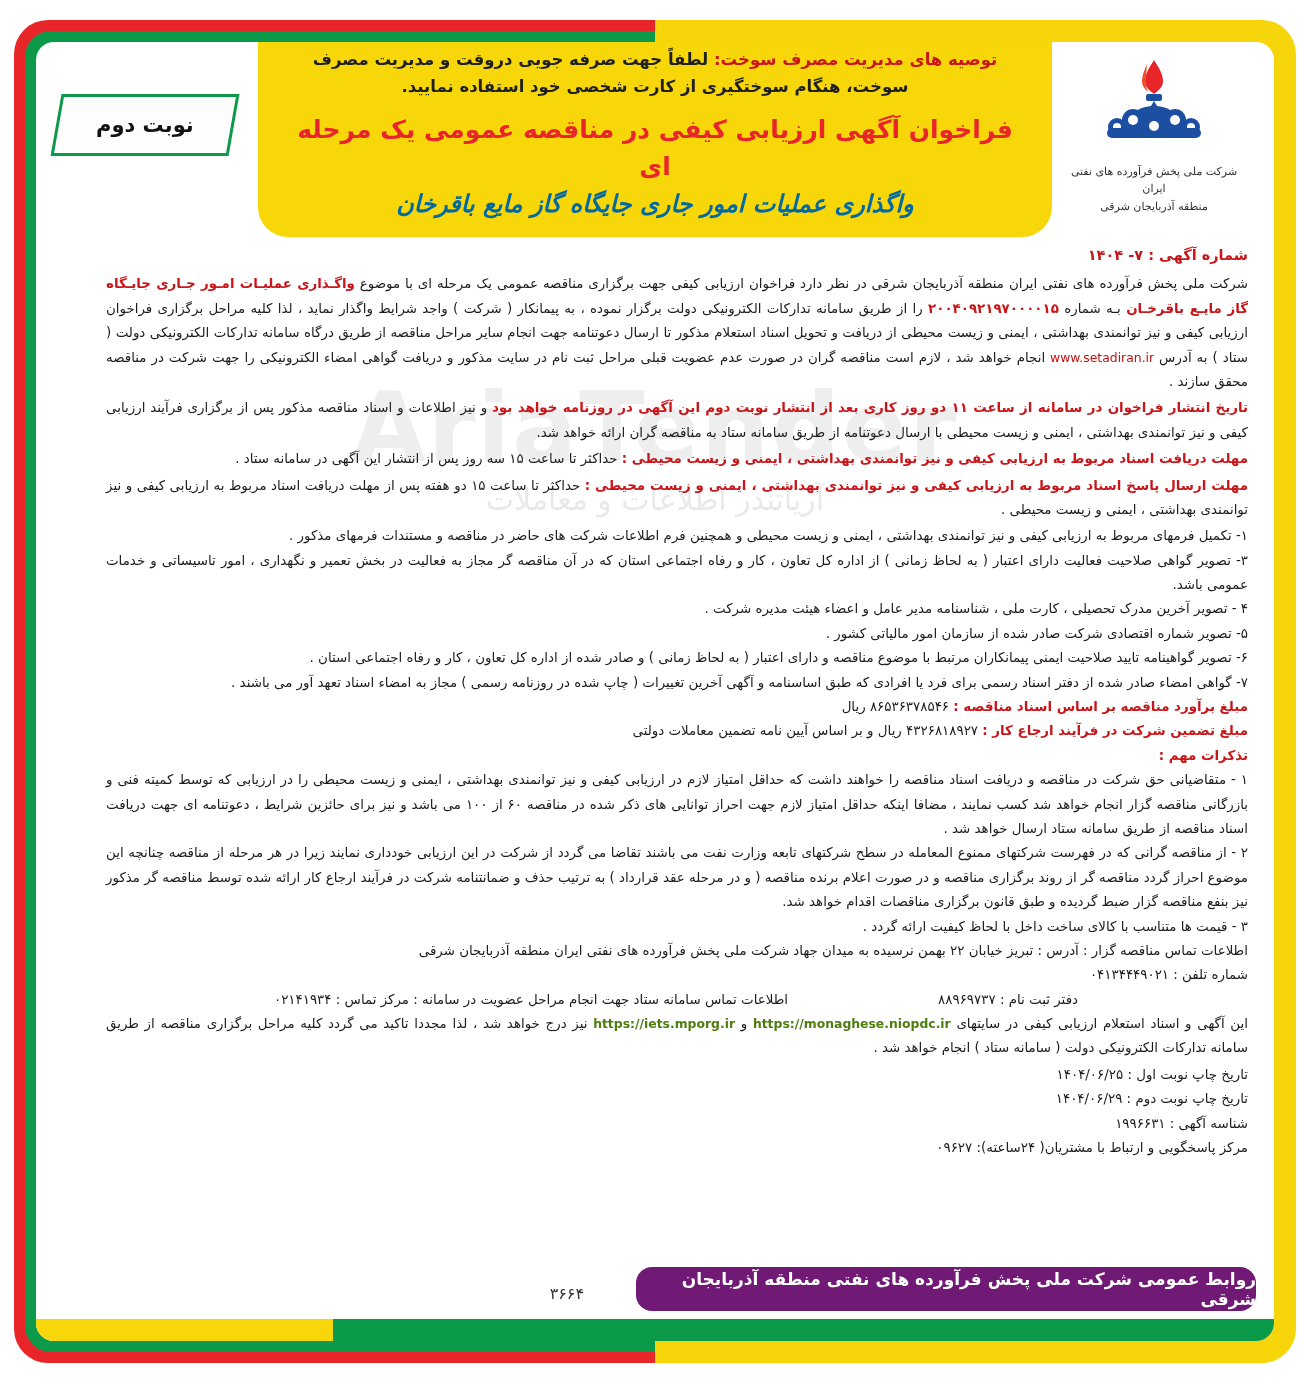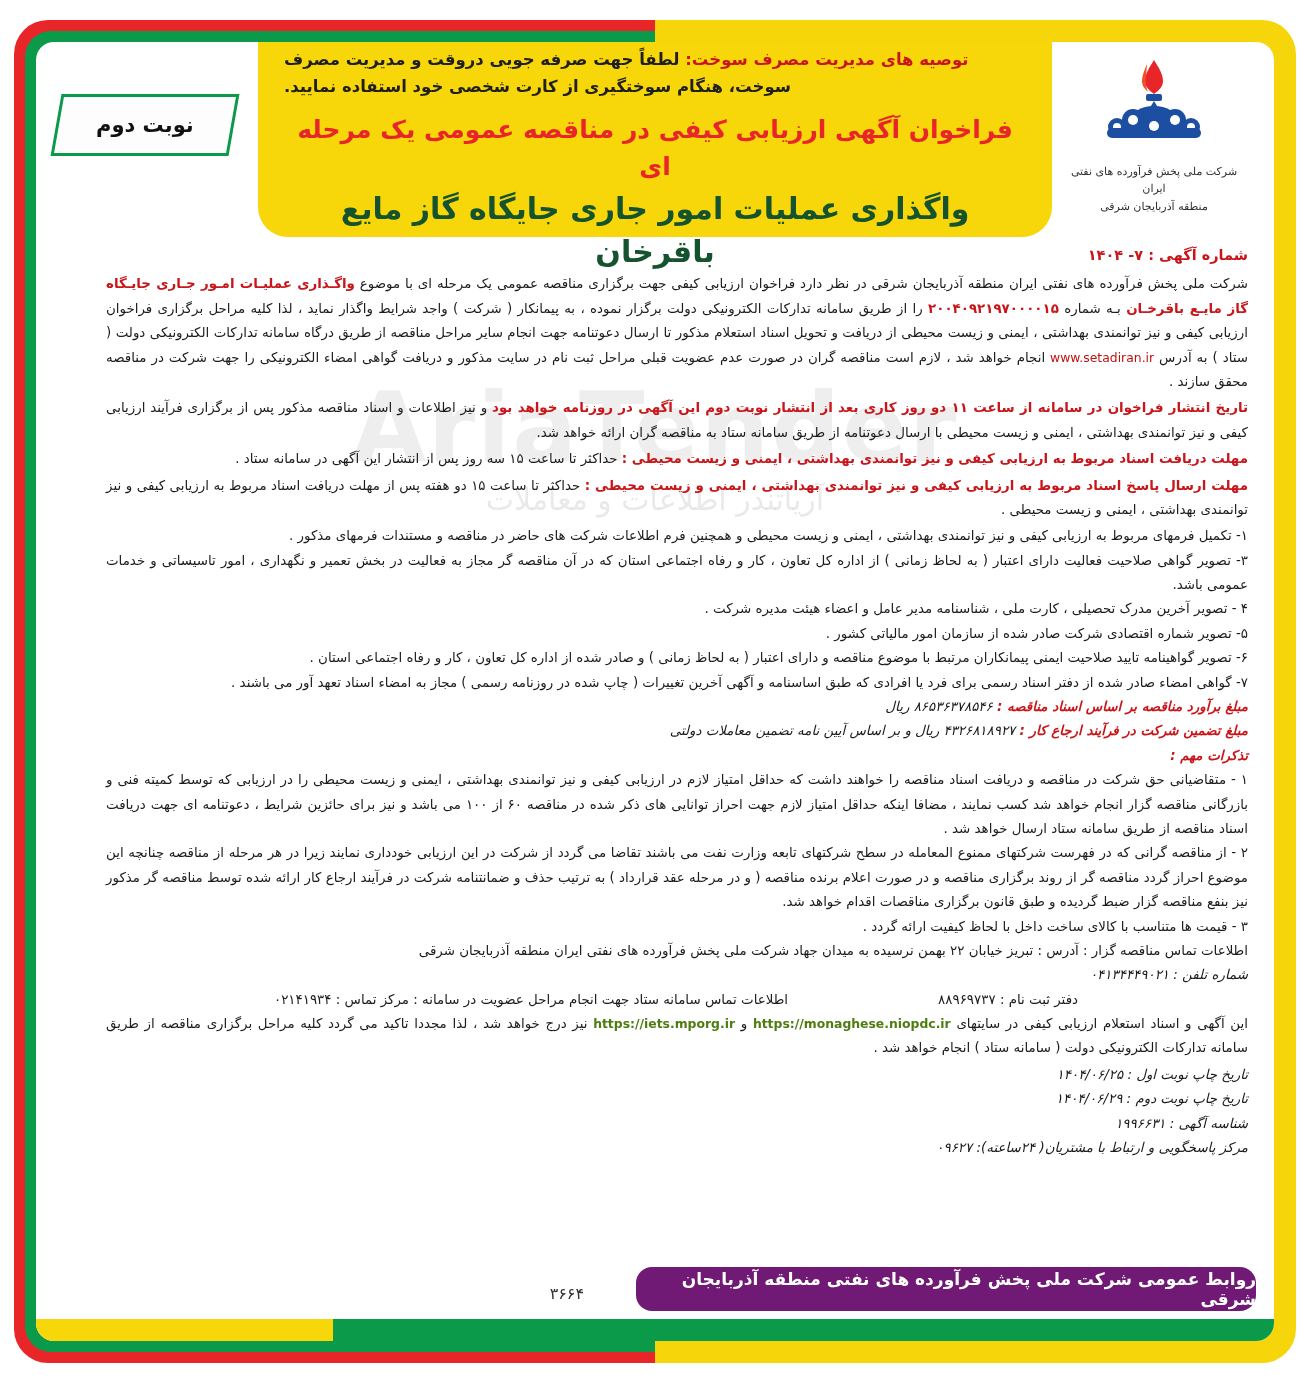--- a/index.html
+++ b/index.html
@@ -53,38 +53,39 @@
     padding:18px 26px 0 26px;
     box-sizing:border-box;
     text-align:center;
   }
   .banner .advice{
     color:#e8262a;
     font-weight:bold;
     font-size:16.5px;
     line-height:1.62;
     margin:0 0 3px 0;
-    text-align:left;
+    text-align:center;
   }
   .banner .advice .lead{color:#c8161a;}
   .banner .advice .body-txt{color:#1f1f1f;}
   .banner .t1{
     color:#e8262a;
     font-weight:bold;
     font-size:25px;
     line-height:1.45;
     margin-top:12px;
     letter-spacing:-0.2px;
   }
   .banner .t2{
-    color:#14532d;
-    font-weight:bold;
-    font-size:30px;
+    color:#0369a1;
+    font-weight:bold;
+    font-size:24px;
     line-height:1.45;
     margin-top:2px;
+    font-style:italic;
   }
 
   
   .logo-box{
     position:absolute;
     right:30px;top:12px;
     width:180px;
     text-align:center;
   }
   .logo-svg{display:block;margin:0 auto;}
@@ -133,21 +134,21 @@
     margin-bottom:4px;
   }
   p.par{margin:0 0 2px 0;text-align:justify;}
   .rd{color:#c8161a;font-weight:bold;}
   .lnk{color:#c01111;direction:ltr;unicode-bidi:embed;font-size:12.4px;}
   .lnk-b{color:#4d7c0f;direction:ltr;unicode-bidi:embed;font-size:12.4px;font-weight:bold;}
   .item{margin:0;text-align:justify;}
   .money{margin:0;}
   .tazakor{color:#c8161a;font-weight:bold;margin:0;}
   .contact{margin:0;}
-  .right-line{text-align:right;margin:0;font-style:italic;}
+  .right-line{text-align:right;margin:0;}
   .two-col{
     display:flex;
     justify-content:flex-start;
     gap:150px;
     margin:0;
     padding-right:170px;
   }
 
   
   .wm{

